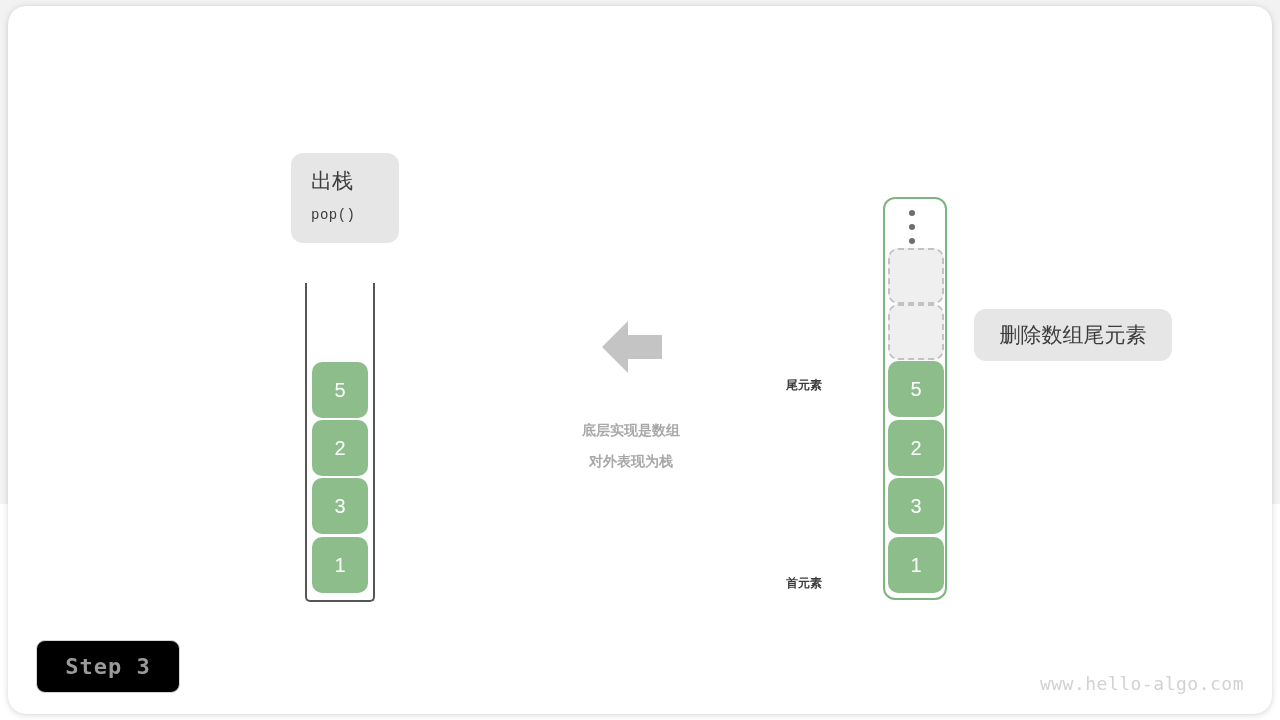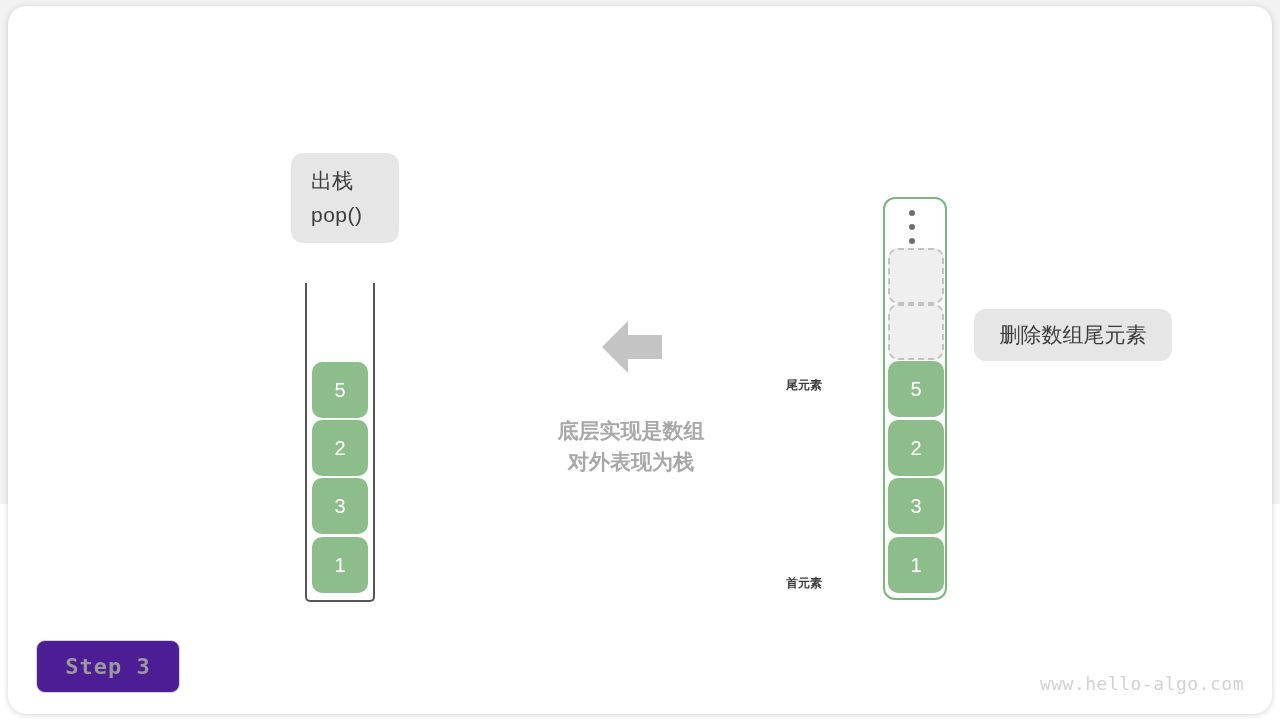--- a/index.html
+++ b/index.html
@@ -43,22 +43,22 @@
     flex-direction: column;
     align-items: flex-start;
     justify-content: center;
   }
   .bubble .line {
     font-size: 21px;
     line-height: 34px;
     white-space: nowrap;
   }
   .bubble .mono {
-    font-family: Liberation Sans, sans-serif;
-    font-size: 21px;
+    font-family: Liberation Mono, monospace;
+    font-size: 14px;
     letter-spacing: 0.5px;
   }
 
   
   #pop-bubble {
     left: 291px;
     top: 153px;
     width: 108px;
     height: 90px;
     padding-left: 20px;
@@ -170,36 +170,36 @@
   }
 
   
   #caption {
     position: absolute;
     left: 500px;
     top: 415px;
     width: 262px;
     text-align: center;
     color: #a8a8a8;
-    font-size: 21px;
+    font-size: 14px;
     font-weight: bold;
     line-height: 31px;
   }
 
   
   #step-badge {
     position: absolute;
     left: 36px;
     top: 640px;
     width: 144px;
     height: 53px;
     box-sizing: border-box;
     border: 1px solid #d6d6d6;
     border-radius: 9px;
-    background: #4c1d95;
+    background: #000000;
     display: flex;
     align-items: center;
     justify-content: center;
     font-family: "DejaVu Sans Mono", "Liberation Mono", monospace;
     font-size: 22px;
     font-weight: bold;
     color: #9a9a9a;
     letter-spacing: 1px;
   }
 

